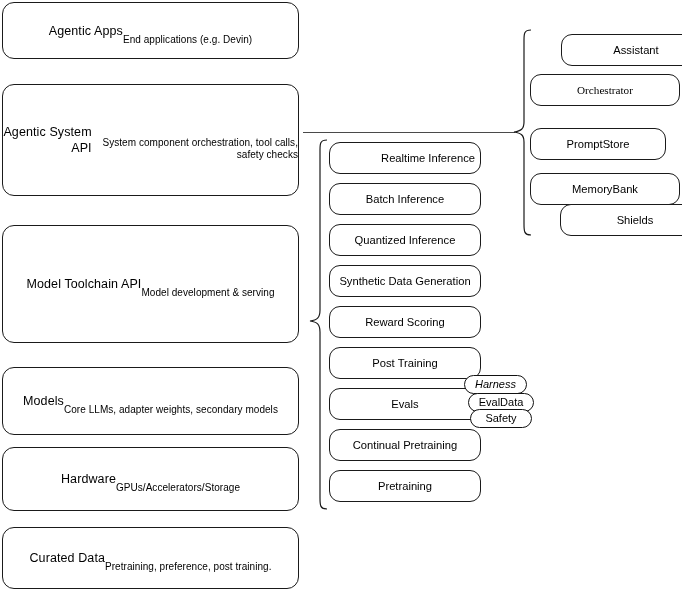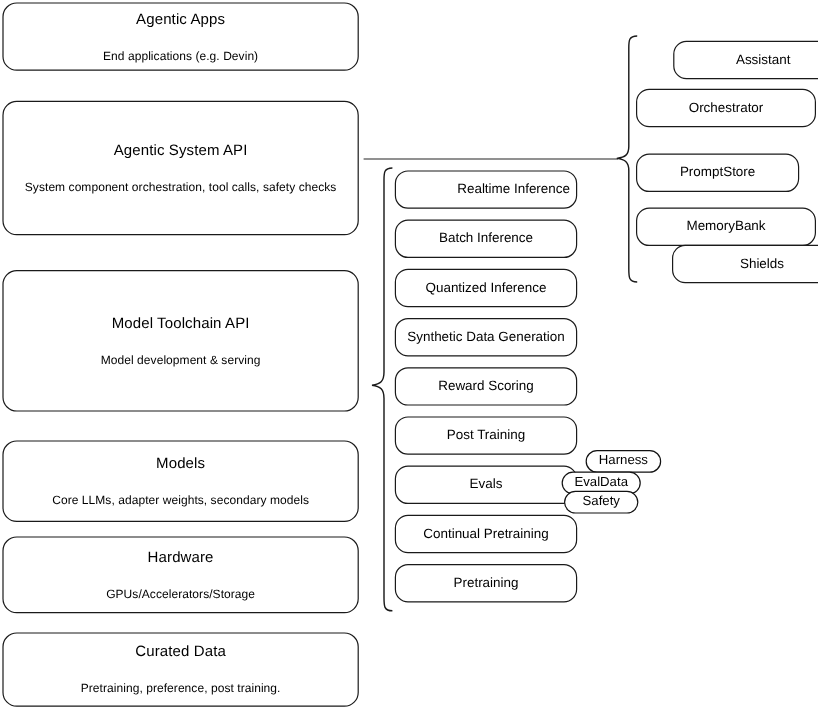--- a/index.html
+++ b/index.html
@@ -20,21 +20,21 @@
   }
 
   
   .rbox {
     position: absolute;
     box-sizing: border-box;
     border: 1.2px solid #1a1a1a;
     border-radius: 12px;
     background: #ffffff;
     display: flex;
-    flex-direction: column;
+    flex-direction: row;
     align-items: center;
     justify-content: center;
     text-align: center;
   }
 
   
   .layer-title {
     font-size: 12.5px;
     line-height: 16px;
     color: #000;
@@ -160,34 +160,34 @@
   <div class="rbox cap" style="left:329px; top:388px; width:152px; height:32px;">
     <div class="cap-label">Evals</div>
   </div>
   <div class="rbox cap" style="left:329px; top:429px; width:152px; height:32px;">
     <div class="cap-label">Continual Pretraining</div>
   </div>
   <div class="rbox cap" style="left:329px; top:470px; width:152px; height:32px;">
     <div class="cap-label">Pretraining</div>
   </div>
 
-  <div class="pill" style="left:488px; top:375px; width:63px; height:19px;">
+  <div class="pill" style="left:464px; top:375px; width:63px; height:19px;font-style:italic;">
     <span>Harness</span>
   </div>
   <div class="pill" style="left:468px; top:393px; width:66px; height:19px;">
     <span>EvalData</span>
   </div>
   <div class="pill" style="left:470px; top:409px; width:62px; height:19px;">
     <span>Safety</span>
   </div>
 
   <div class="rbox cap" style="left:530px; top:34px; width:150px; height:32px;margin-left:31px;">
     <div class="cap-label">Assistant</div>
   </div>
-  <div class="rbox cap" style="left:530px; top:74px; width:150px; height:32px;">
+  <div class="rbox cap" style="left:530px; top:74px; width:150px; height:32px;font-family:Liberation Serif, serif;">
     <div class="cap-label">Orchestrator</div>
   </div>
   <div class="rbox cap" style="left:530px; top:128px; width:136px; height:32px;">
     <div class="cap-label">PromptStore</div>
   </div>
   <div class="rbox cap" style="left:530px; top:173px; width:150px; height:32px;">
     <div class="cap-label">MemoryBank</div>
   </div>
   <div class="rbox cap" style="left:560px; top:204px; width:150px; height:32px;">
     <div class="cap-label">Shields</div>

